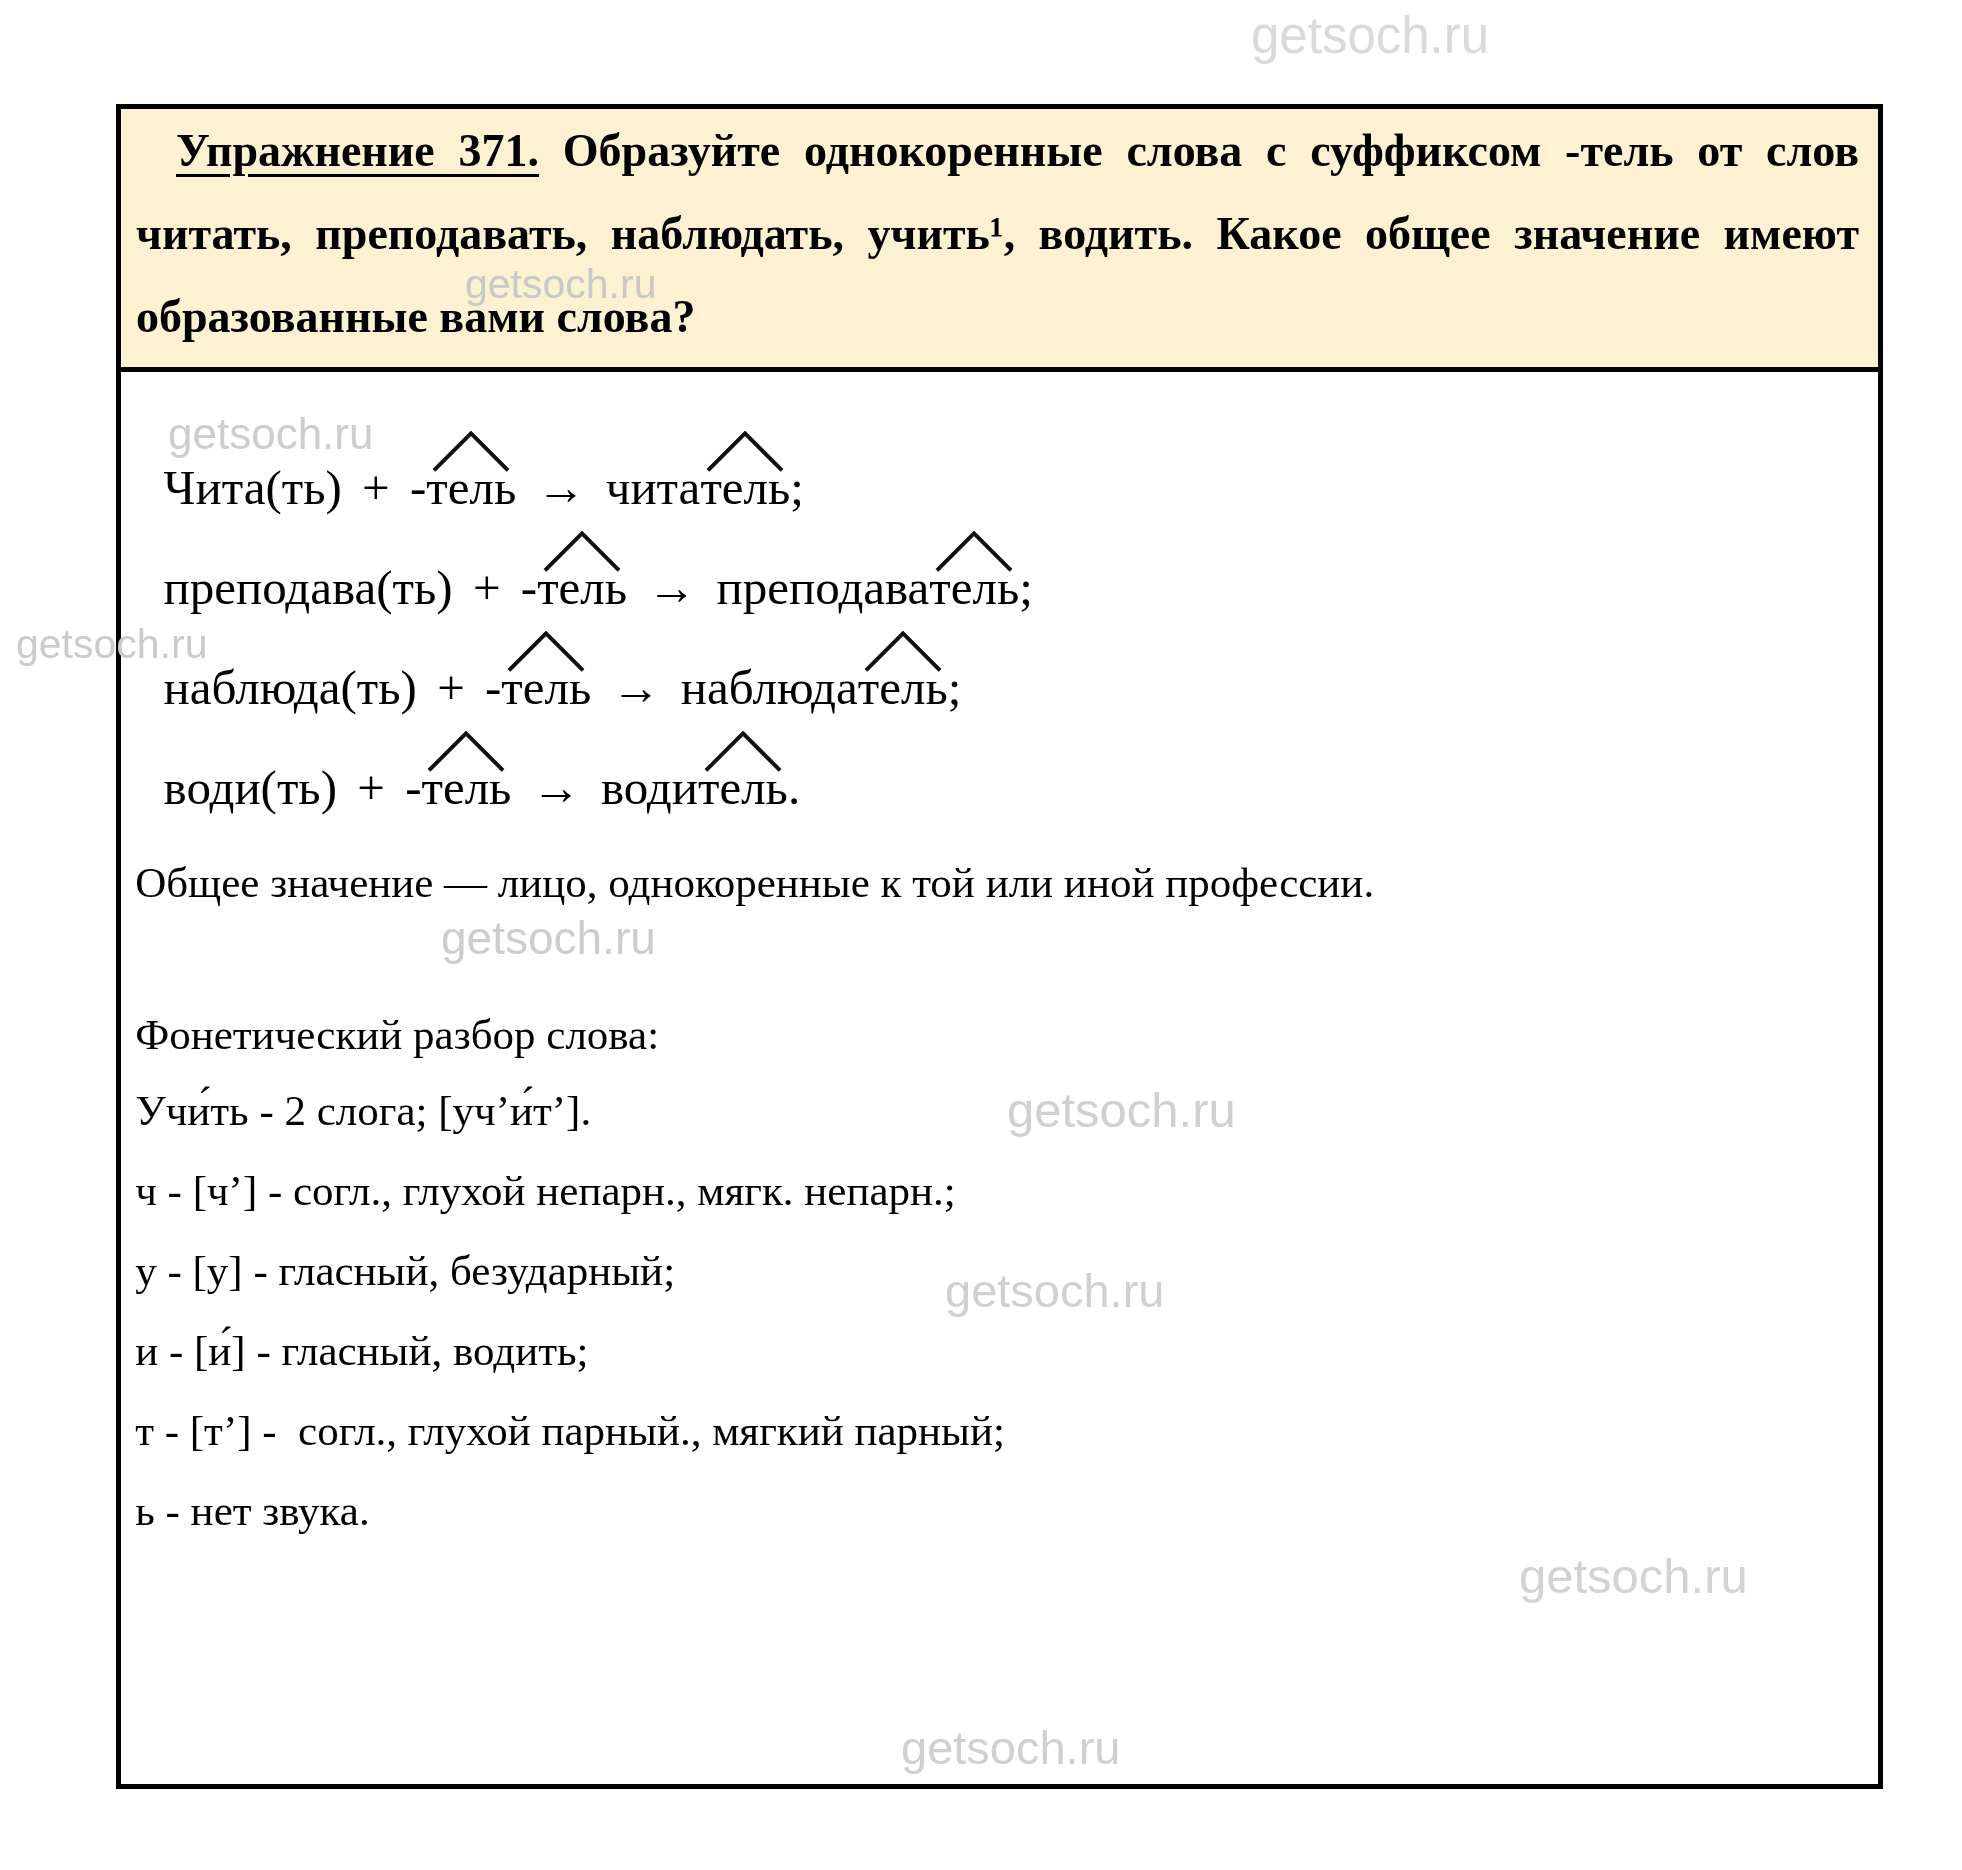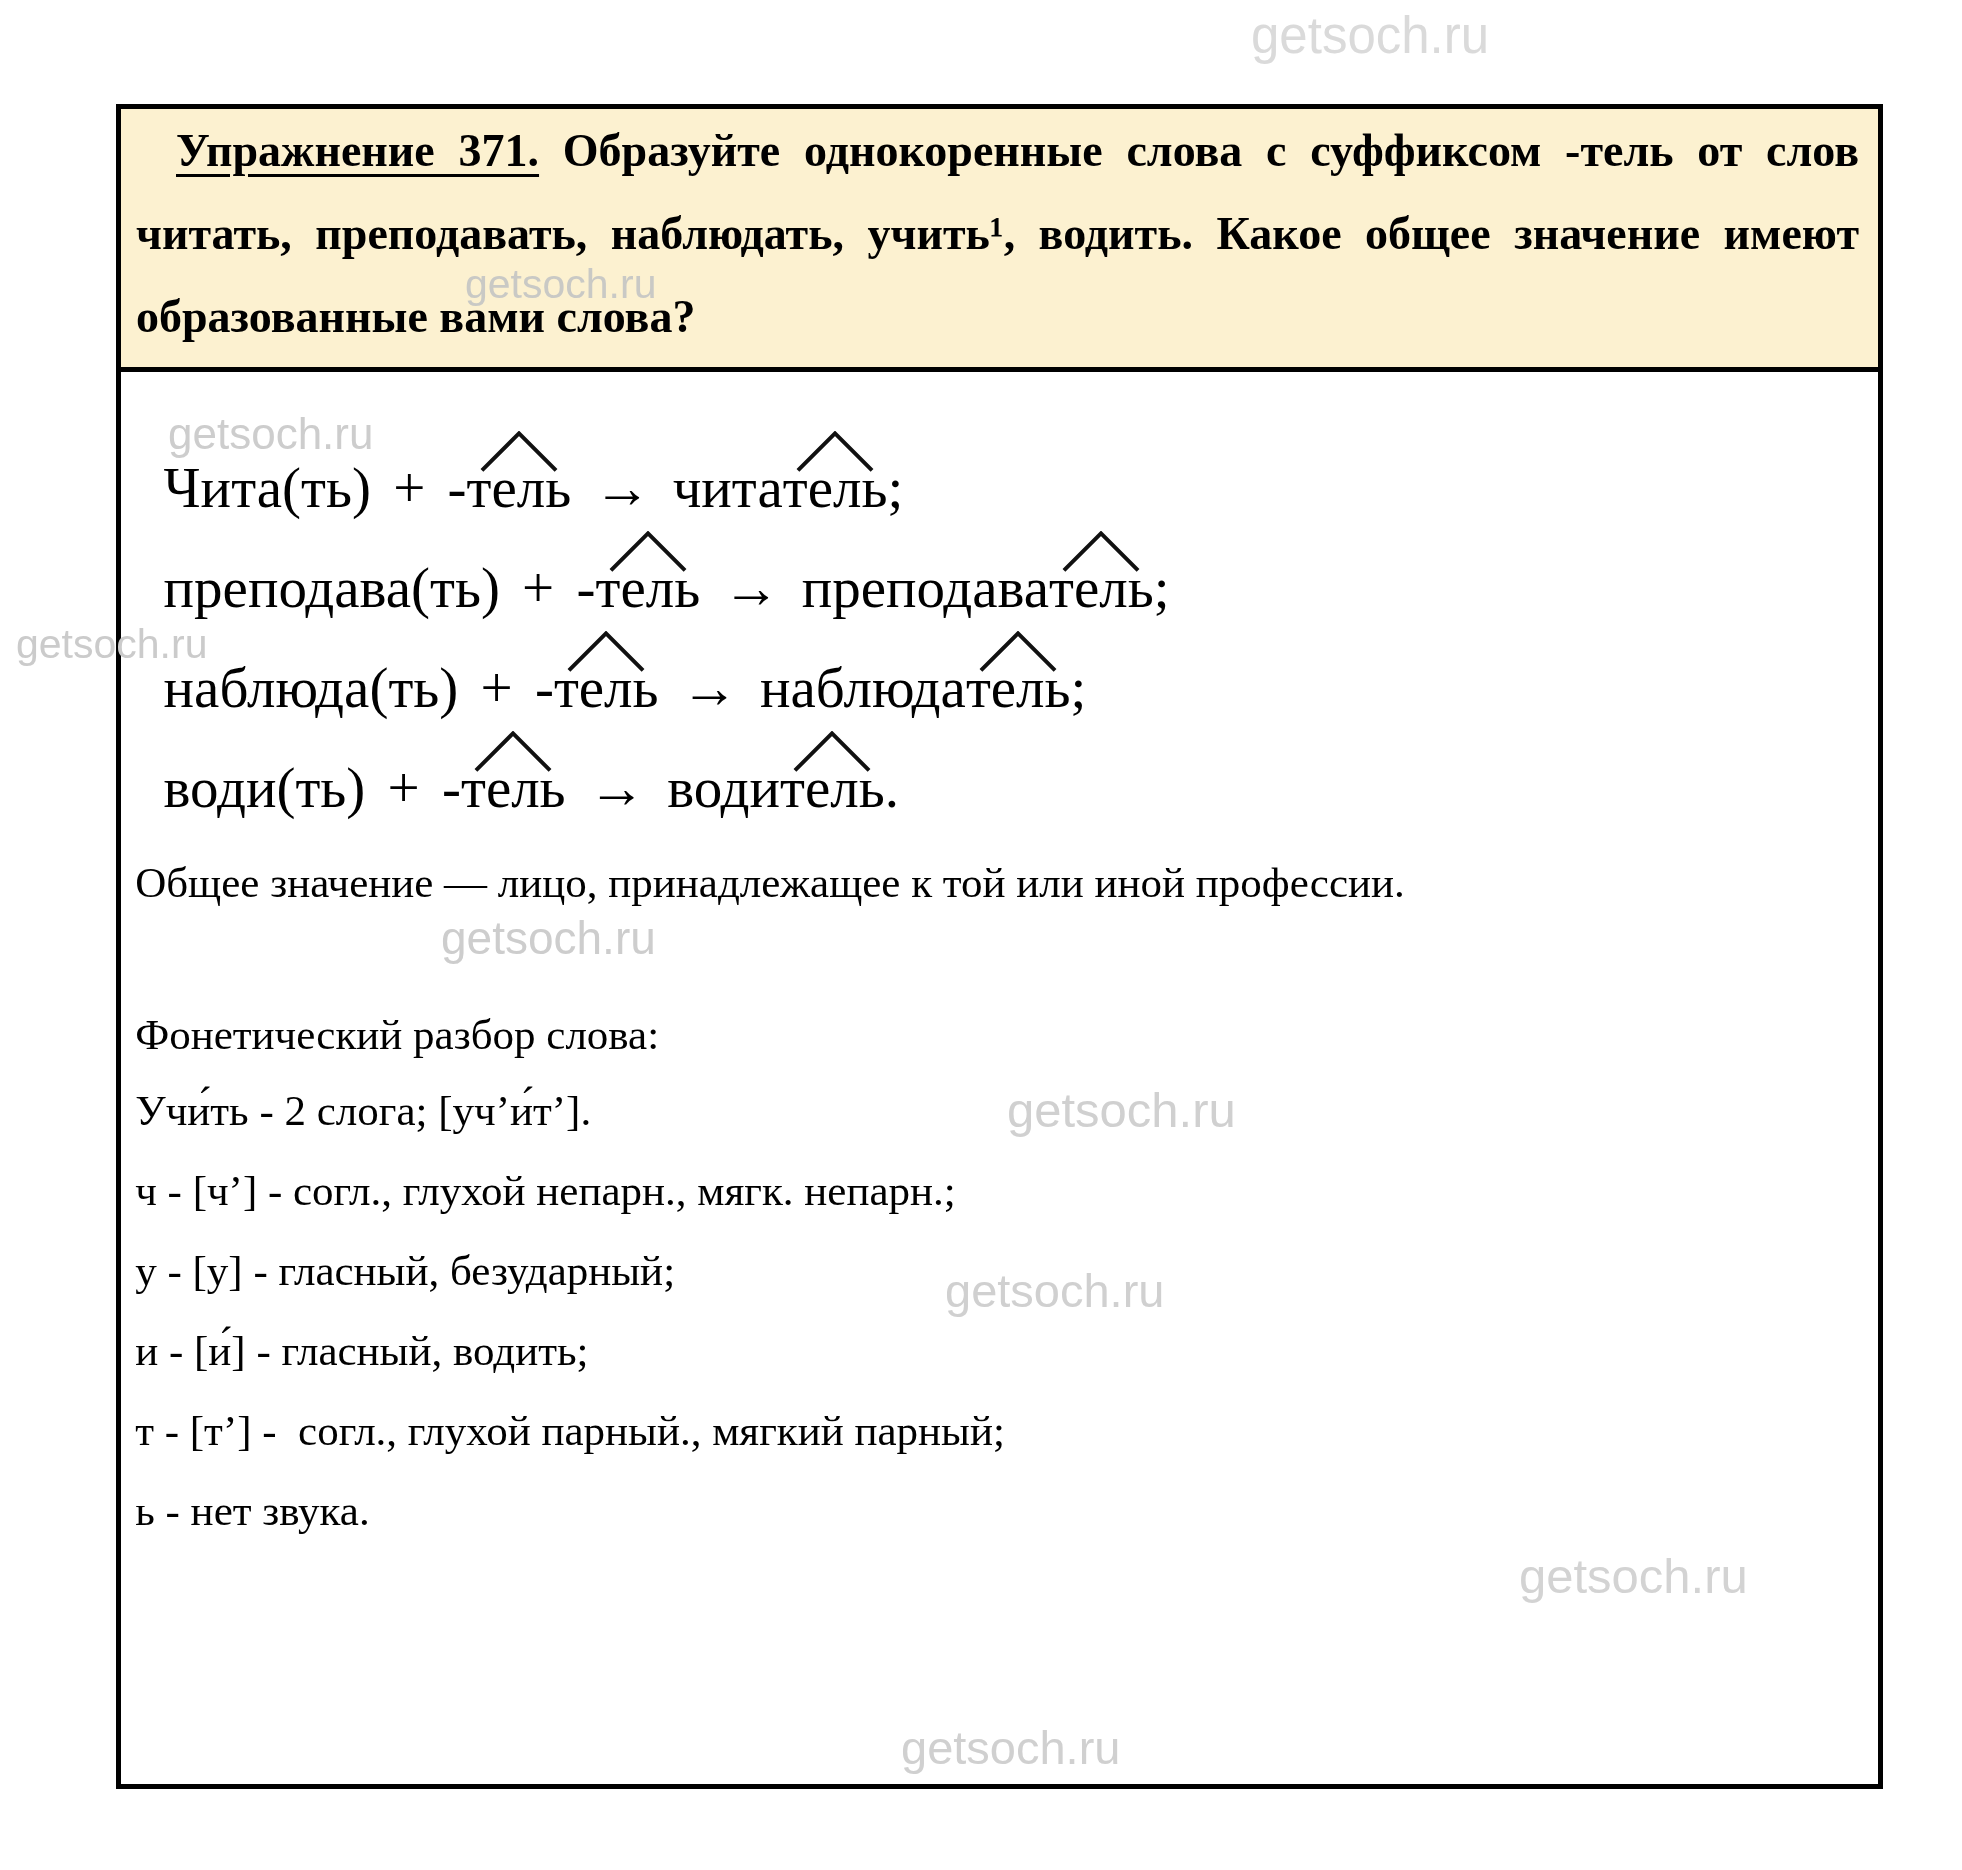--- a/index.html
+++ b/index.html
@@ -56,21 +56,21 @@
     padding: 0 20.5px 0 14.2px;
     font-size: 43px;
     line-height: 52px;
     z-index: 2;
   }
 
   
   .wf-block { margin-top: 85px; margin-left: 28.4px; }
   .wf-row {
     position: relative;
-    font-size: 57px;
+    font-size: 49px;
     line-height: 62px;
     height: 62px;
     margin-bottom: 38px;
     white-space: pre;
     word-spacing: 8px;
   }
   .suf { position: relative; display: inline-block; }
   .caret {
     position: absolute;
     left: 50%;
@@ -132,21 +132,21 @@
 
 
       <div class="wf-row"><span>води(ть) + -</span><span class="suf"><svg class="caret" viewBox="0 0 100 52">
               <path d="M3,50 L50,3 L97,50" fill="none" stroke="#111" stroke-width="5"></path>
             </svg><span>тель</span></span><span> → </span><span>води</span><span class="suf"><svg class="caret" viewBox="0 0 100 52">
               <path d="M3,50 L50,3 L97,50" fill="none" stroke="#111" stroke-width="5"></path>
             </svg><span>тель</span></span><span>.</span></div>
 
     </div>
 
-    <div class="meaning">Общее значение — лицо, принадлежащее к той или иной профессии.</div>
+    <div class="meaning">Общее значение — лицо, однокоренные к той или иной профессии.</div>
 
     <div class="ph-heading">Фонетический разбор слова:</div>
     <div class="ph-word">Учи́ть - 2 слога; [уч’и́т’].</div>
     <div class="ph-line">ч - [ч’] - согл., глухой непарн., мягк. непарн.;</div>
     <div class="ph-line">у - [у] - гласный, безударный;</div>
     <div class="ph-line">и - [и́] - гласный, водить;</div>
     <div class="ph-line">т - [т’] -  согл., глухой парный., мягкий парный;</div>
     <div class="ph-line">ь - нет звука.</div>
 
   </div>

